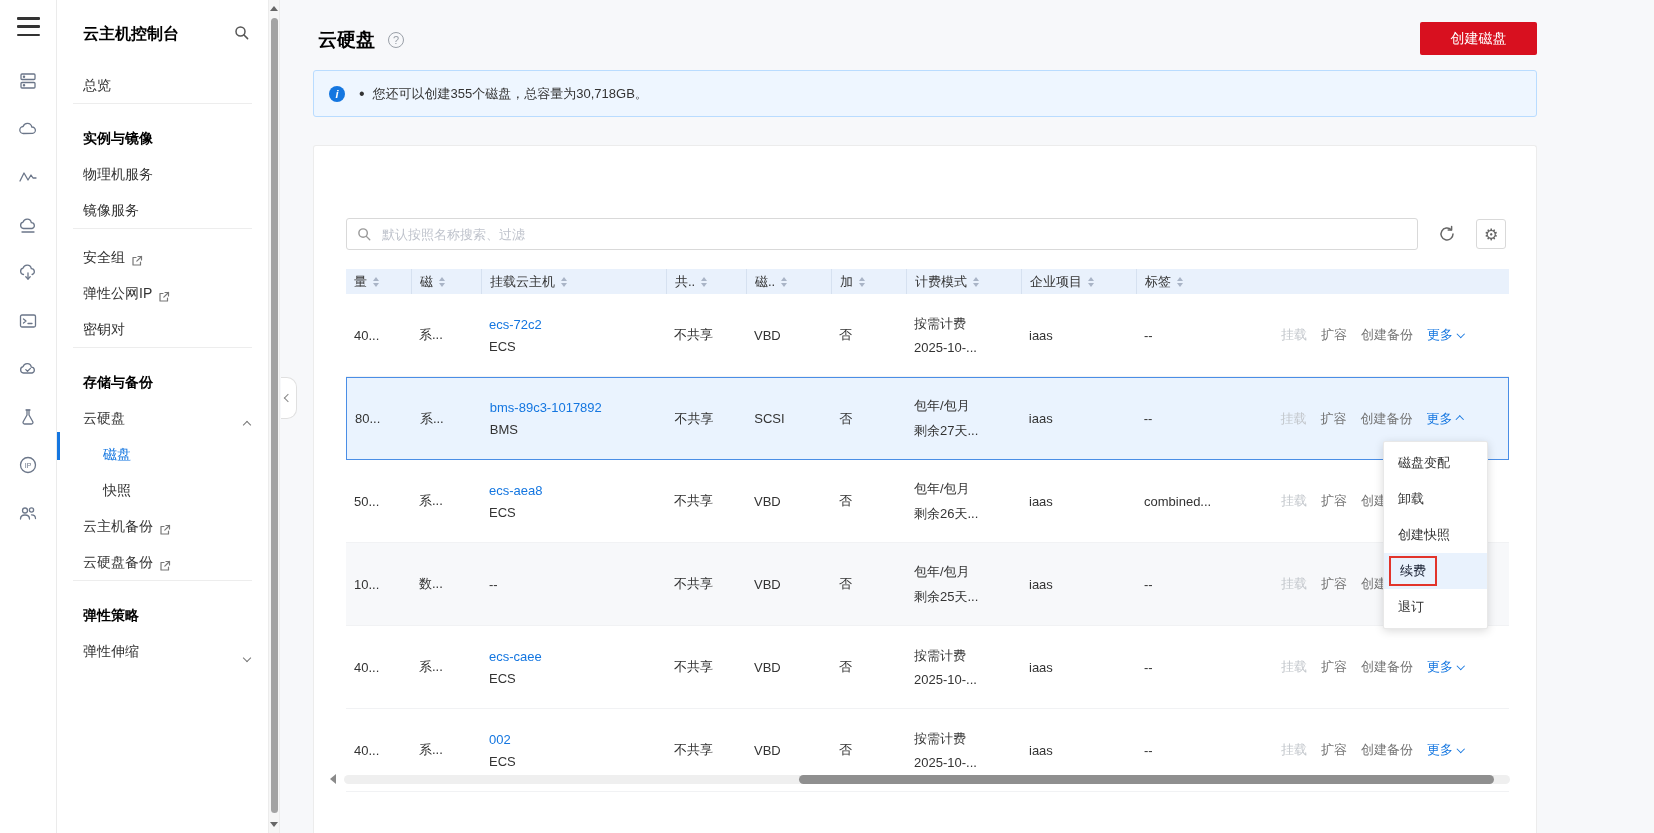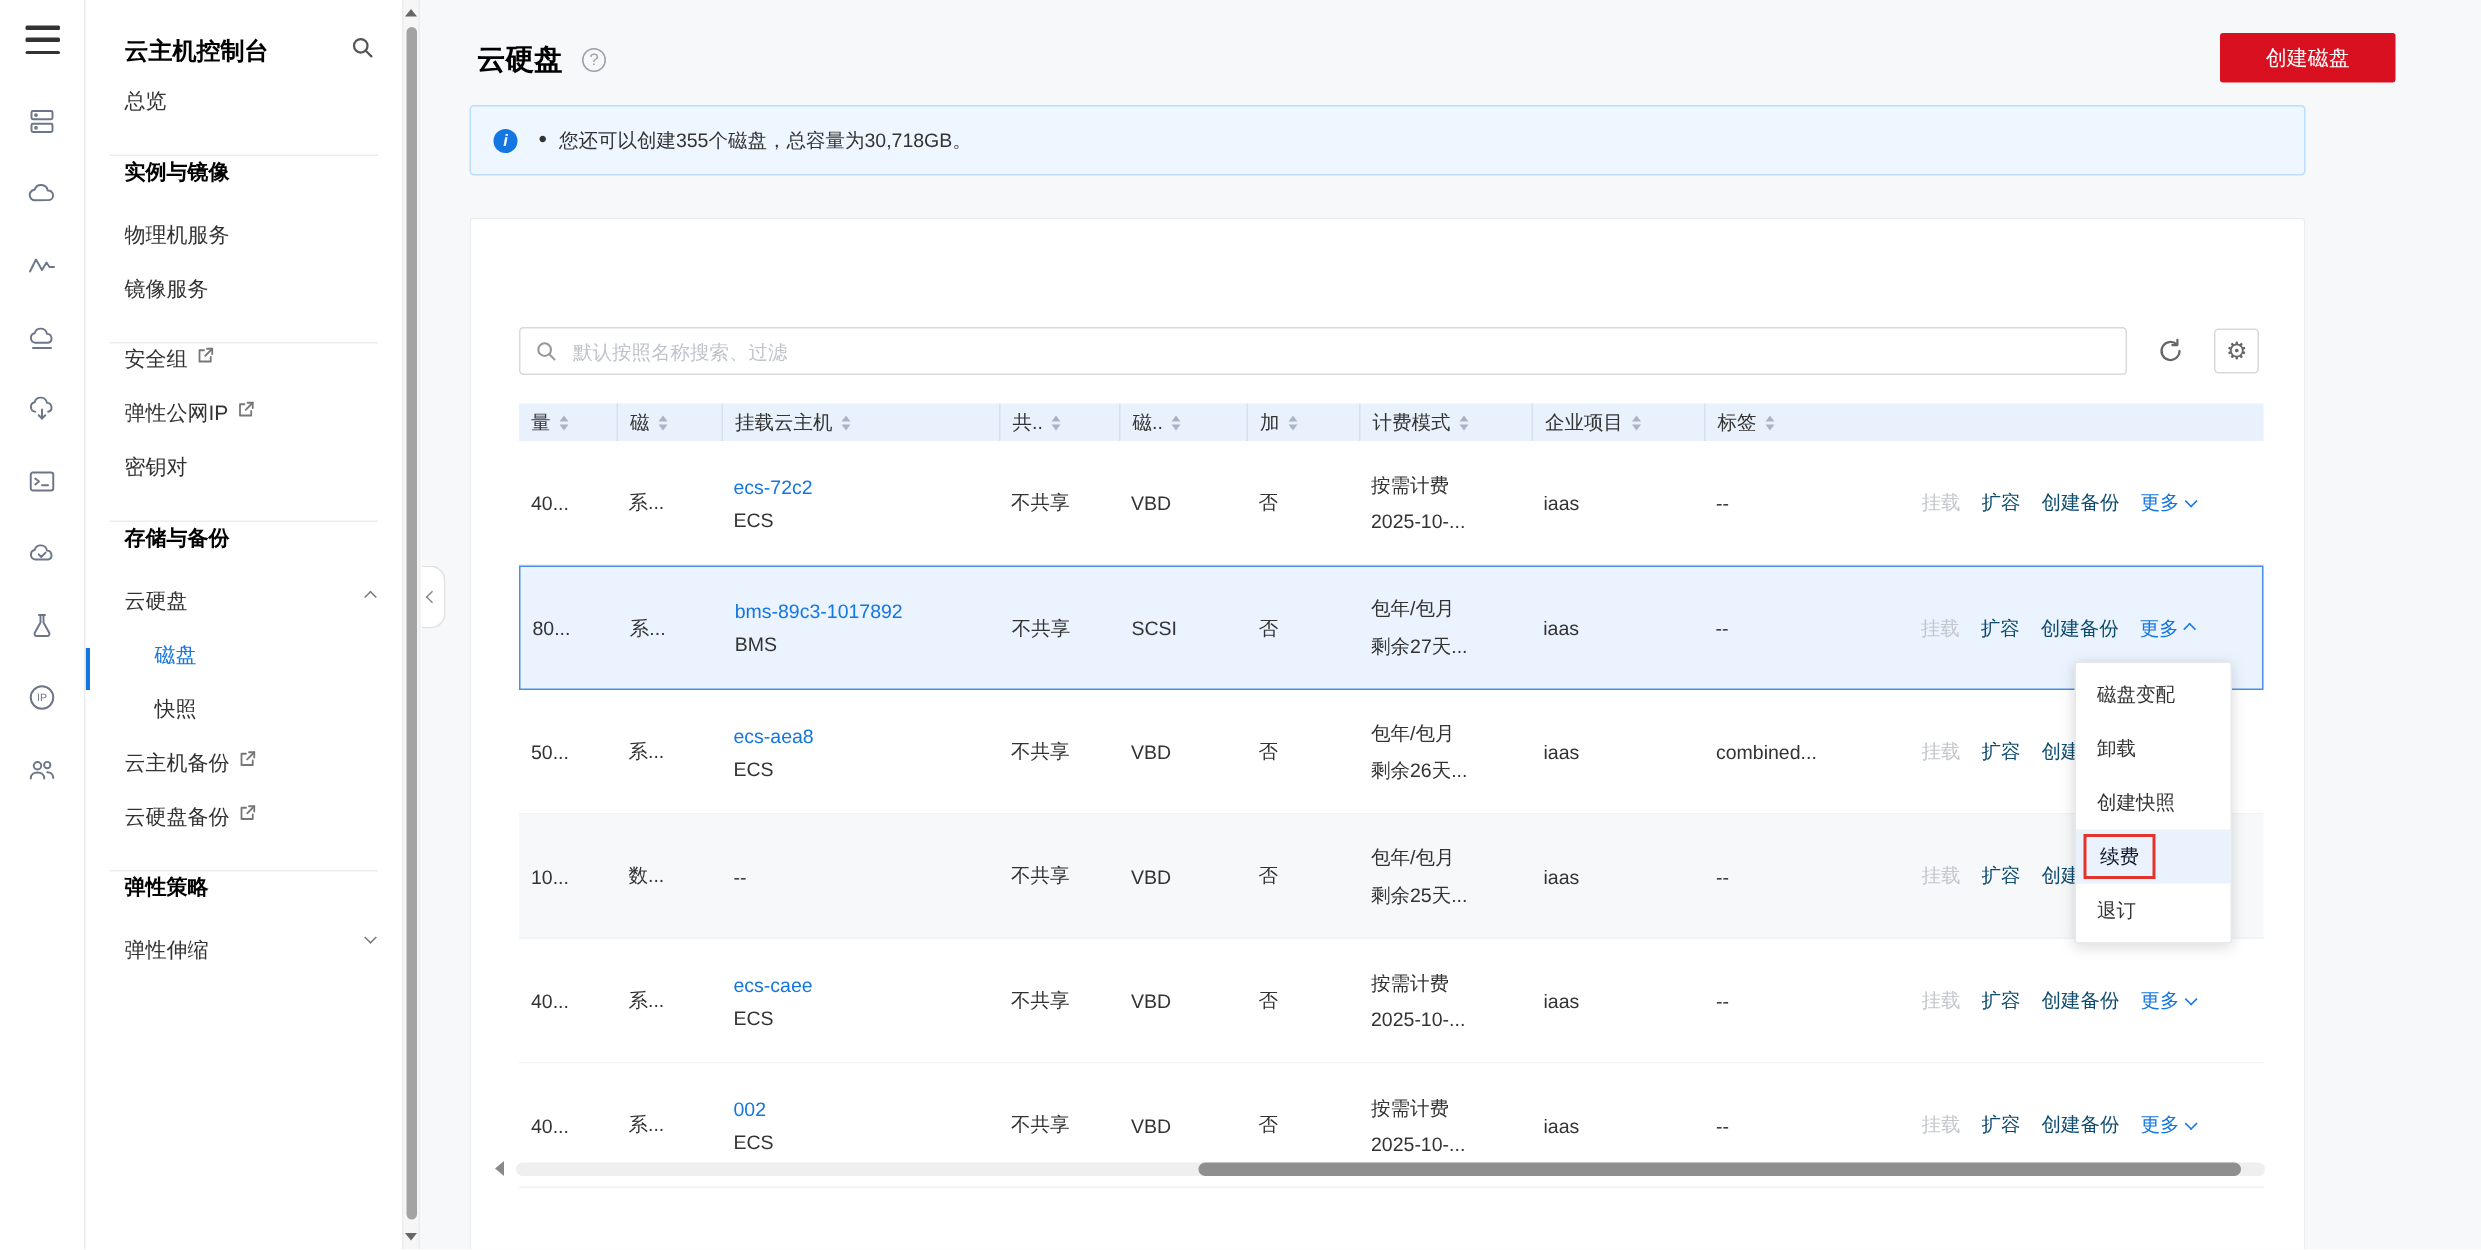--- a/index.html
+++ b/index.html
@@ -21,21 +21,21 @@
     display:flex; align-items:center; justify-content:center; }
   .nav-ic svg { stroke:#6b7689; fill:none; stroke-width:1.3; stroke-linecap:round; stroke-linejoin:round; }
 
   
   .sidebar { position:absolute; left:57px; top:0; width:211px; height:100%;
     background:#fff; z-index:3; }
   .s-head { display:flex; align-items:center; justify-content:space-between;
     padding:24px 18px 14px 26px; }
   .s-title { font-size:16px; font-weight:bold; color:#000; }
   .s-search svg { stroke:#555; fill:none; stroke-width:1.5; stroke-linecap:round; }
-  .item { height:36px; display:flex; align-items:flex-start; padding:0 18px 0 26px;
+  .item { height:36px; display:flex; align-items:flex-end; padding:0 18px 0 26px;
     font-size:14px; color:#333; position:relative; cursor:pointer; }
   .item .grow { flex:1; }
   .section { font-weight:bold; color:#000; height:42px; cursor:default; }
   .sep { height:1px; background:#ededed; margin:8px 16px 2px 16px; }
   .sub { padding-left:46px; }
   .item.selected { color:#1476e0; }
   .item.selected::before { content:""; position:absolute; left:0; top:4px; bottom:4px;
     width:3px; background:#1476e0; }
   .cv { display:inline-block; width:6px; height:6px;
     border-right:1.6px solid currentColor; border-bottom:1.6px solid currentColor; }
@@ -62,21 +62,21 @@
     cursor:pointer; z-index:6; }
   .cv-left { display:inline-block; width:6px; height:6px; margin-left:-1px;
     border-left:1.6px solid #888; border-bottom:1.6px solid #888; transform:rotate(45deg); }
 
   
   .main { position:absolute; left:280px; top:0; right:0; height:100%; background:#f7f8fa; }
   .page-title { position:absolute; left:38px; top:27px; font-size:19px; font-weight:bold; color:#000; }
   .help-ic { position:absolute; left:108px; top:32px; width:16px; height:16px; border-radius:50%;
     border:1px solid #9aa0a8; color:#9aa0a8; font-size:11px; display:flex;
     align-items:center; justify-content:center; cursor:pointer; }
-  .create-btn { position:absolute; left:1200px; top:22px; width:117px; height:33px;
+  .create-btn { position:absolute; left:1140px; top:22px; width:117px; height:33px;
     background:#d8101f; color:#fff; font-size:14px; border:none; border-radius:2px;
     display:flex; align-items:center; justify-content:center; cursor:pointer; }
 
   .banner { position:absolute; left:33px; top:70px; width:1224px; height:47px;
     background:#eef6ff; border:1px solid #b9dcff; border-radius:3px;
     display:flex; align-items:center; padding:0 15px; }
   .info-ic { width:16px; height:16px; border-radius:50%; background:#1476e0; color:#fff;
     font-size:11px; font-weight:bold; font-style:italic; flex:none;
     display:flex; align-items:center; justify-content:center; }
   .bullet { margin:0 8px 0 14px; color:#333; }
@@ -120,21 +120,21 @@
   .c0{width:65px}.c1{width:70px}.c2{width:185px}.c3{width:80px}.c4{width:85px}
   .c5{width:75px}.c6{width:115px}.c7{width:115px}.c8{width:120px}.c9{width:253px}
   .tr { display:flex; height:83px; align-items:center; font-size:13px;
     border-bottom:1px solid #f1f2f4; background:#fff; }
   .tr.shaded { background:#f7f8fa; }
   .tr.selected { background:#eaf3fe; border:1px solid #4a8ee6; }
   .td { padding-left:8px; }
   .l2 { color:#333; margin-top:7px; }
   .link { color:#1476e0; cursor:pointer; }
   .acts { display:flex; align-items:center; gap:14px; padding-left:25px; white-space:nowrap; }
-  .act { color:#0c4a6e; cursor:pointer; }
+  .act { color:#737373; cursor:pointer; }
   .act.disabled { color:#c3c7cc; cursor:default; }
   .more { display:inline-flex; align-items:center; gap:5px; color:#1476e0; cursor:pointer; }
   .more .cv { color:#1476e0; width:5.5px; height:5.5px; }
 
   
   .hscroll { position:absolute; left:16px; top:626px; width:1180px; height:14px;
     display:flex; align-items:center; }
   .harrow { width:0; height:0; border-top:5px solid transparent; border-bottom:5px solid transparent;
     border-right:6px solid #8a8a8a; margin-right:8px; cursor:pointer; }
   .htrack { position:relative; flex:1; height:9px; background:#efefef; border-radius:5px; }

